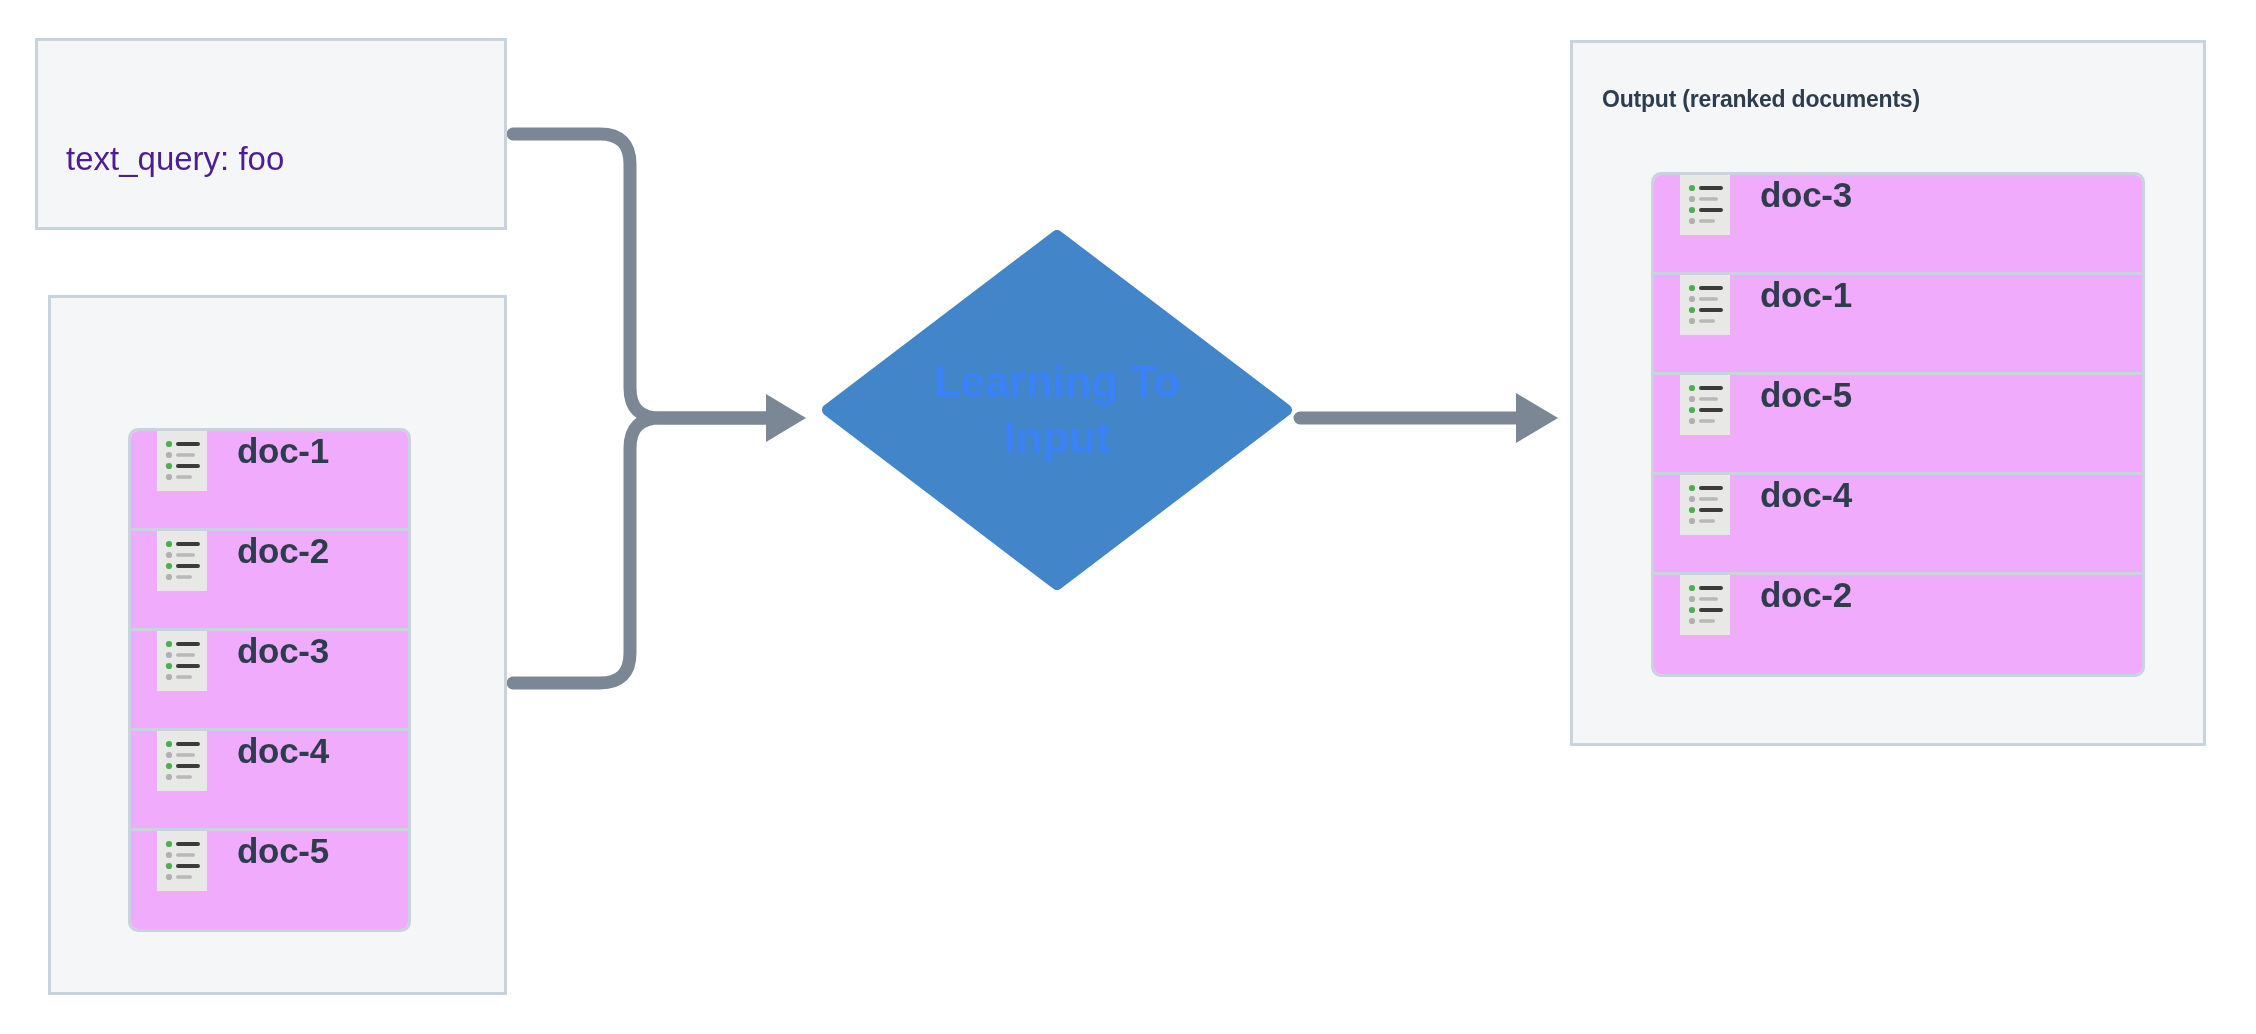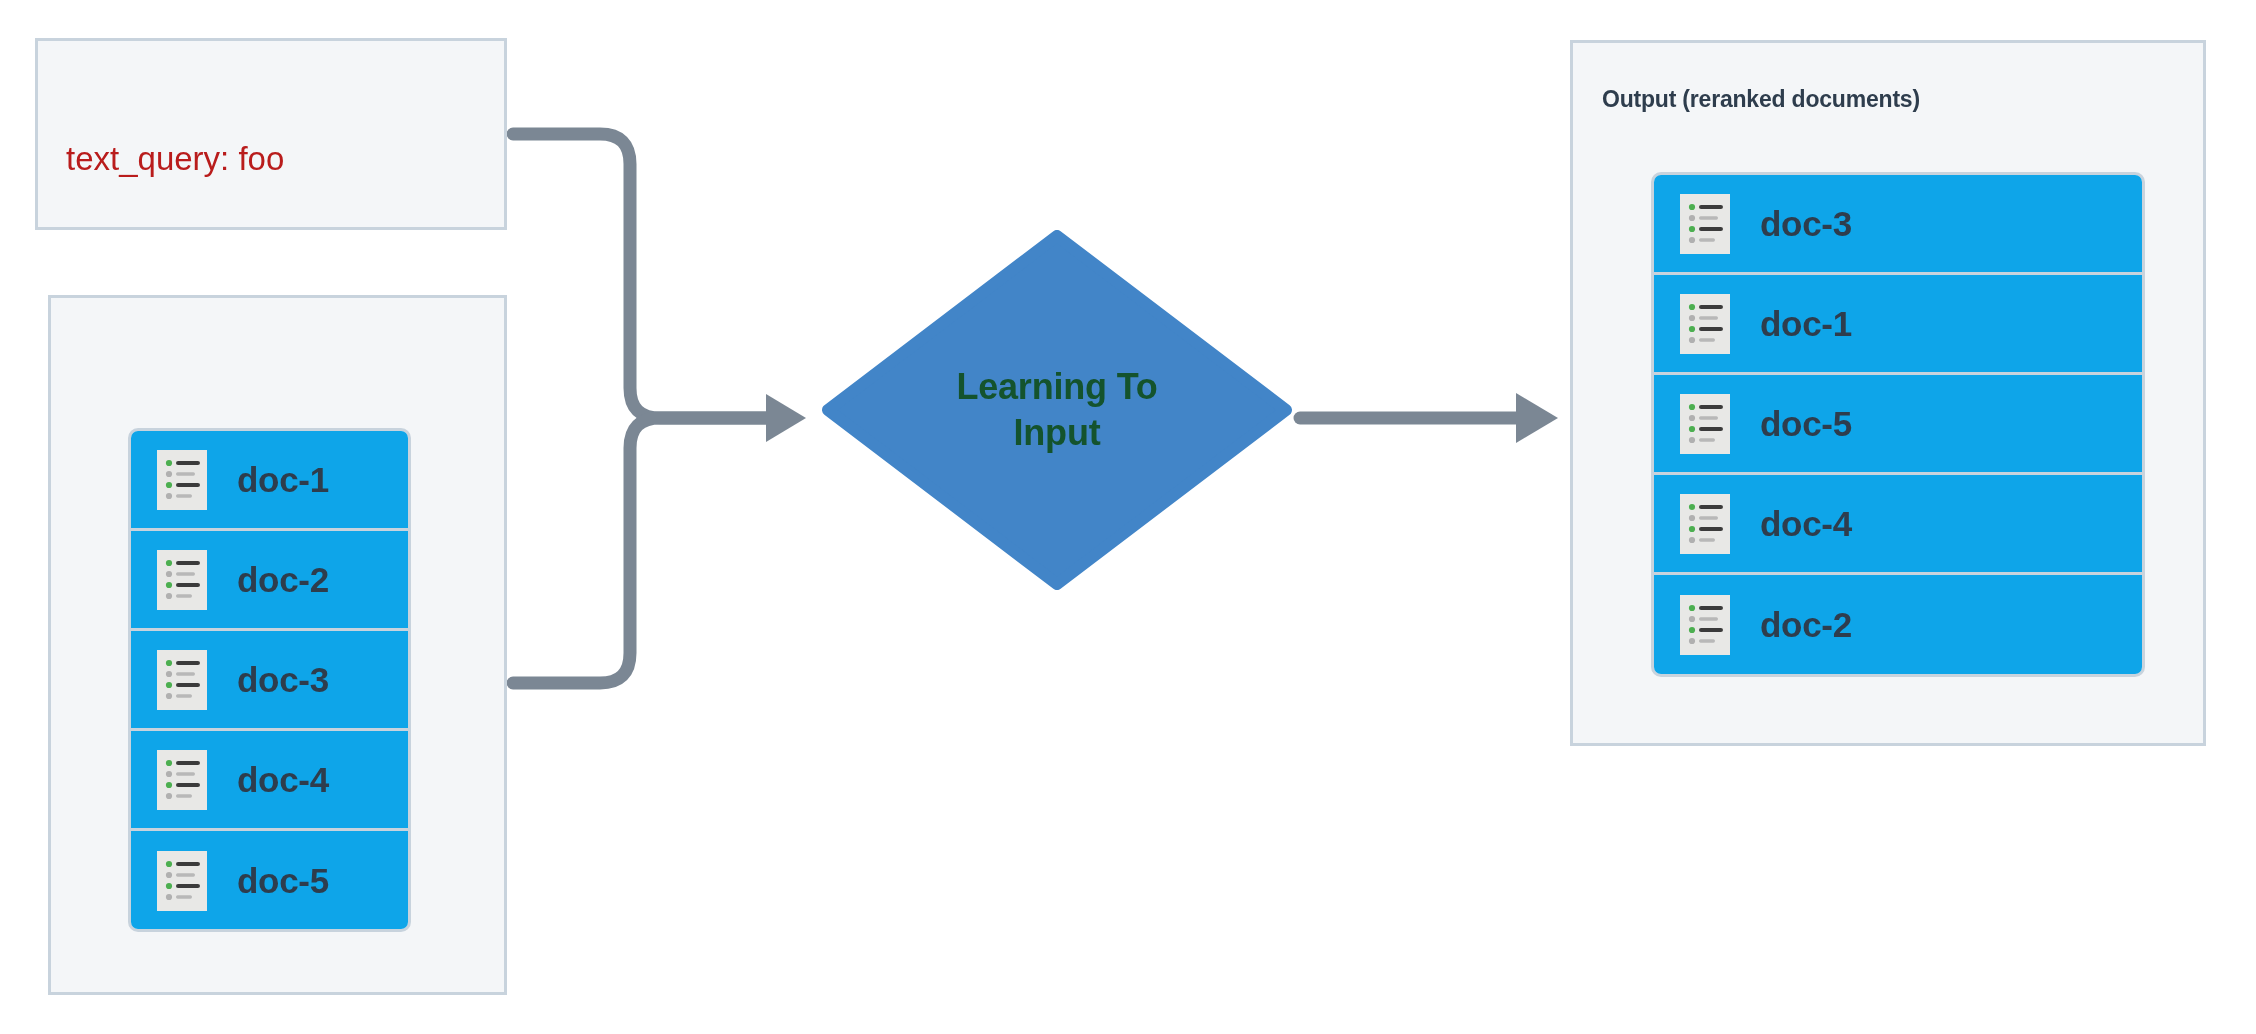--- a/index.html
+++ b/index.html
@@ -32,21 +32,21 @@
   .panel-title {
     position: absolute;
     font-weight: bold;
     color: #2e3d4d;
     letter-spacing: -0.2px;
     white-space: nowrap;
   }
 
   .panel-sub {
     position: absolute;
-    color: #b91c1c;
+    color: #4c1d95;
     white-space: nowrap;
   }
 
   
   #search-context-panel {
     left: 35px;
     top: 38px;
     width: 472px;
     height: 192px;
   }
@@ -106,26 +106,25 @@
   #output-doc-list {
     left: 1651px;
     top: 172px;
     width: 494px;
     height: 505px;
   }
 
   .doc-row {
     position: relative;
     display: flex;
-    align-items: center;
     box-sizing: border-box;
     height: 100px;
     padding-left: 26px;
     border-bottom: 3px solid #c8d3dd;
-    background: #0ea5e9;
+    background: #f0abfc;
   }
   .doc-row:last-child {
     border-bottom: none;
   }
 
   .doc-label {
     font-size: 35px;
     font-weight: bold;
     color: #2e3d4d;
     margin-left: 30px;
@@ -159,22 +158,22 @@
   #ltr-label {
     position: absolute;
     left: 0;
     top: 0;
     width: 470px;
     height: 360px;
     display: flex;
     align-items: center;
     justify-content: center;
     text-align: center;
-    color: #14532d;
-    font-size: 36px;
+    color: #3b82f6;
+    font-size: 44px;
     font-weight: bold;
     line-height: 1.27;
     letter-spacing: -0.2px;
     pointer-events: none;
   }
 
   
   #connectors {
     position: absolute;
     left: 0;

